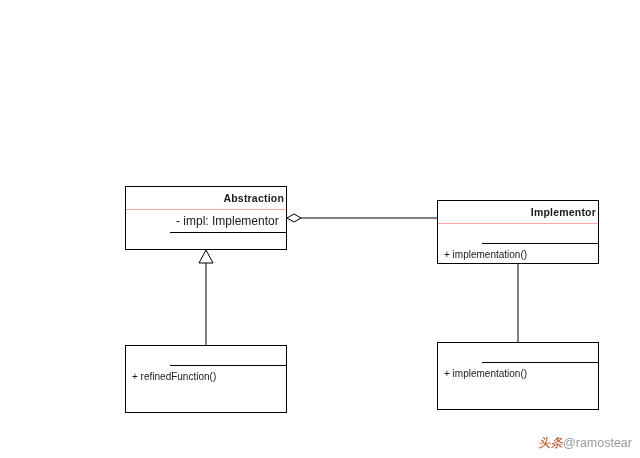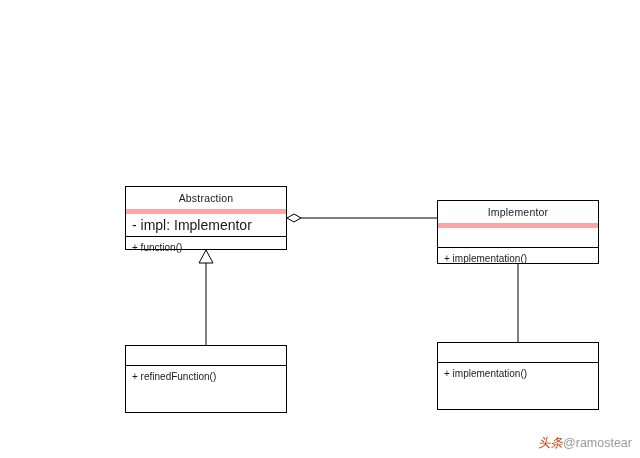--- a/index.html
+++ b/index.html
@@ -15,37 +15,38 @@
     font-family: "Liberation Sans", sans-serif;
     overflow: hidden;
   }
   .uml-class {
     position: absolute;
     border: 1px solid #000000;
     background: #ffffff;
     box-sizing: border-box;
   }
   .uml-title {
-    text-align: center;
+    text-align: right;
     font-size: 10.5px;
-    font-weight: normal;
+    font-weight: bold;
     color: #1a1a1a;
     padding: 5px 2px 5px 2px;
-    border-bottom: 5px solid #fca5a5;
+    border-bottom: 1px solid #fca5a5;
     box-sizing: border-box;
     letter-spacing: 0.2px;
   }
   .uml-attrs {
-    font-size: 14px;
+    font-size: 12px;
     color: #1a1a1a;
     padding: 5px 6px 5px 6px;
     border-bottom: 1px solid #000000;
     box-sizing: border-box;
     min-height: 11px;
     line-height: 12px;
+    margin-left: 44px;
   }
   .uml-attrs.empty {
     padding: 0;
     height: 20px;
   }
   .uml-ops {
     font-size: 10px;
     color: #1a1a1a;
     padding: 5px 6px 5px 6px;
     box-sizing: border-box;
@@ -89,21 +90,20 @@
     <line x1="206" y1="345" x2="206" y2="262" stroke="#000000" stroke-width="1"></line>
     <polygon points="206,250 199,263 213,263" fill="#ffffff" stroke="#000000" stroke-width="1"></polygon>
 
     <line x1="518" y1="342" x2="518" y2="262" stroke="#000000" stroke-width="1"></line>
     <polygon points="518,250 511,263 525,263" fill="#ffffff" stroke="#000000" stroke-width="1"></polygon>
   </svg>
 
   <div class="uml-class" style="left:125px; top:186px; width:162px; height:64px;">
     <div class="uml-title">Abstraction</div>
     <div class="uml-attrs">- impl: Implementor</div>
-    <div class="uml-ops">+ function()</div>
   </div>
 
   <div class="uml-class" style="left:437px; top:200px; width:162px; height:64px;">
     <div class="uml-title">Implementor</div>
     <div class="uml-attrs empty"></div>
     <div class="uml-ops">+ implementation()</div>
   </div>
 
   <div class="uml-class" style="left:125px; top:345px; width:162px; height:68px;">
     <div class="uml-attrs empty"></div>

